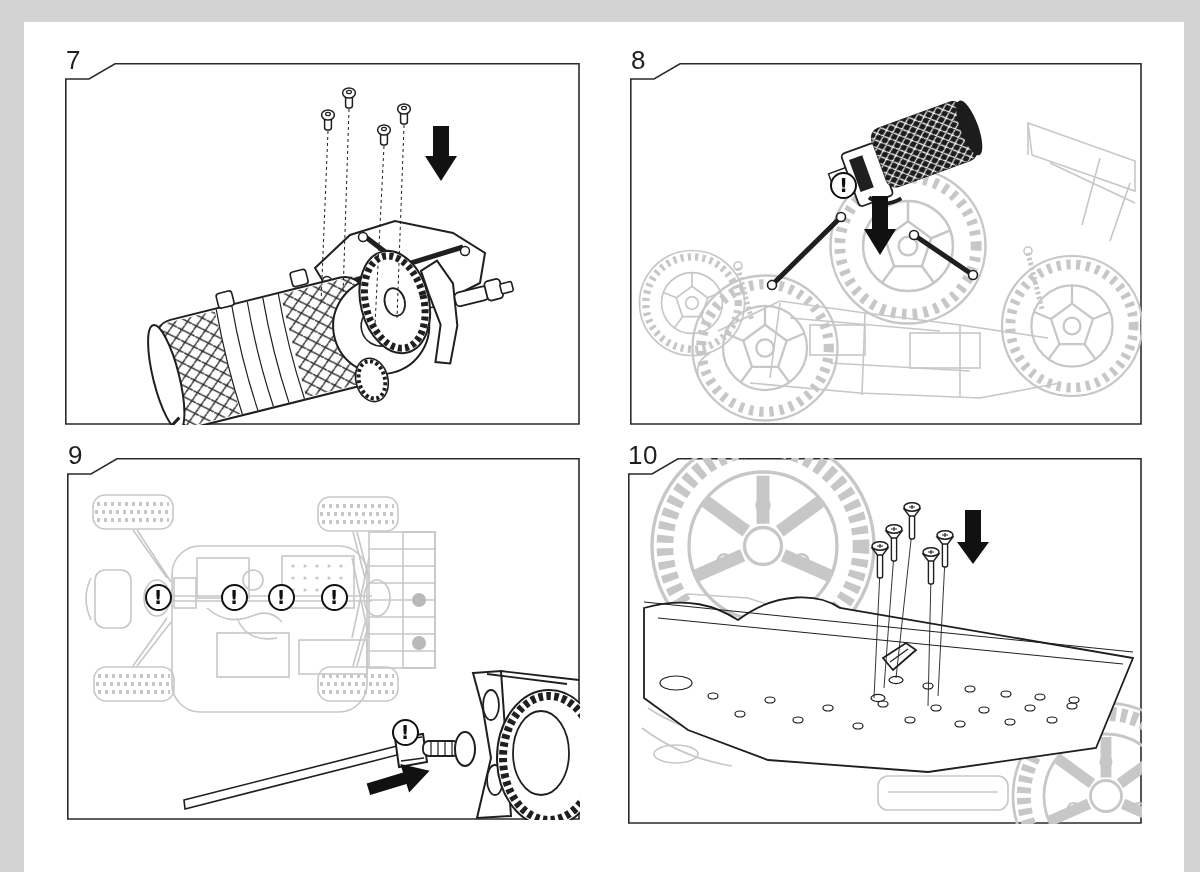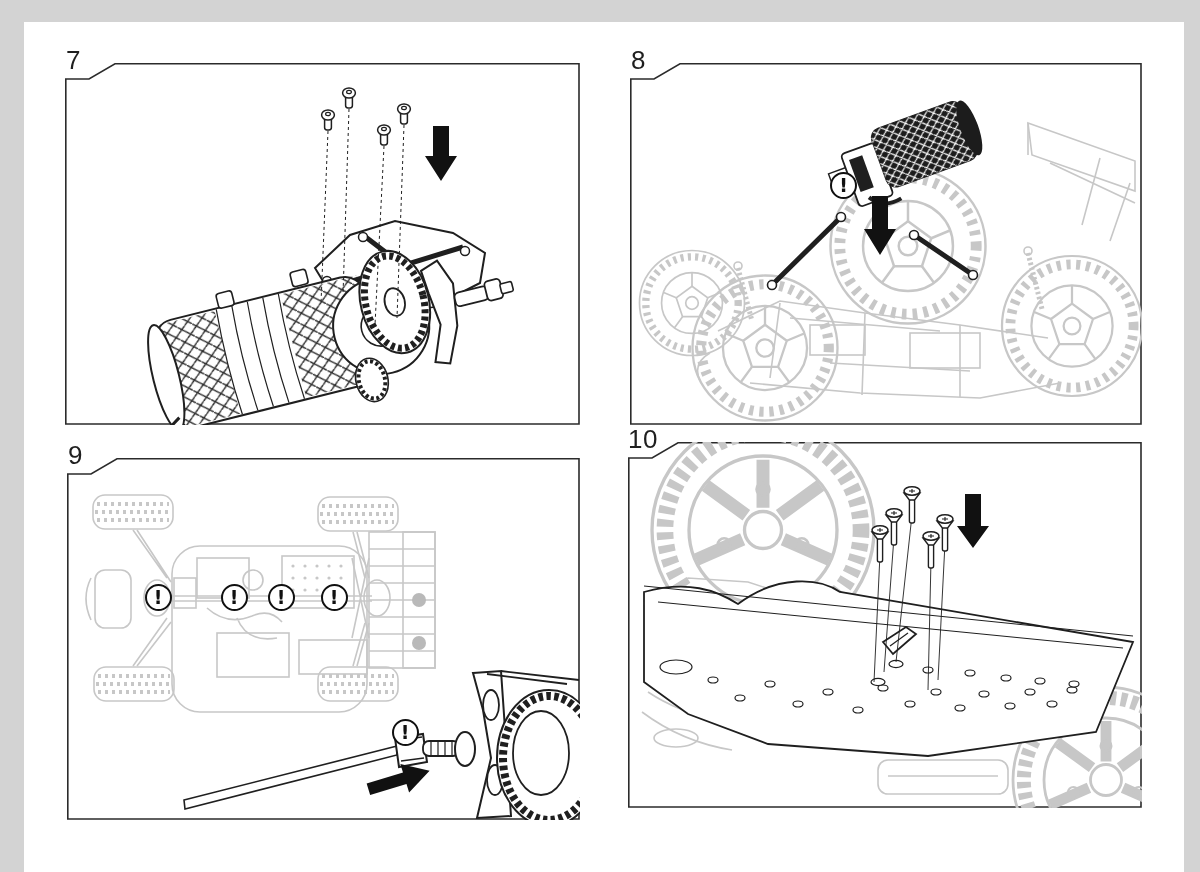--- a/index.html
+++ b/index.html
@@ -238,21 +238,21 @@
           <span>!</span>
         </div>
     <div class="attn" style="left:253.5px;top:125.5px">
           <span>!</span>
         </div>
     <div class="attn" style="left:324.5px;top:260.5px">
           <span>!</span>
         </div>
   </section>
 
-  <section class="panel" style="left:604px;top:420px;width:514px;height:366px">
+  <section class="panel" style="left:604px;top:436px;width:514px;height:366px">
     <div class="panel-number" style="left:0">10</div>
     <svg class="art" width="514" height="366" viewBox="0 0 514 366">
       <defs>
         <g id="gw10" stroke="#c7c7c7" fill="none">
           <circle r="60" stroke-width="1.8"></circle>
           <circle r="53" stroke-width="9" stroke-dasharray="4 3"></circle>
           <circle r="40" stroke-width="1.8"></circle>
           <path d="M0,-12 L0,-38 M11,5 L36,16 M-11,5 L-36,16 M9,-8 L31,-24 M-9,-8 L-31,-24" stroke-width="7"></path>
           <circle r="10" stroke-width="1.8"></circle>
           <circle cx="0" cy="-22" r="3.5" stroke-width="1.4"></circle>

